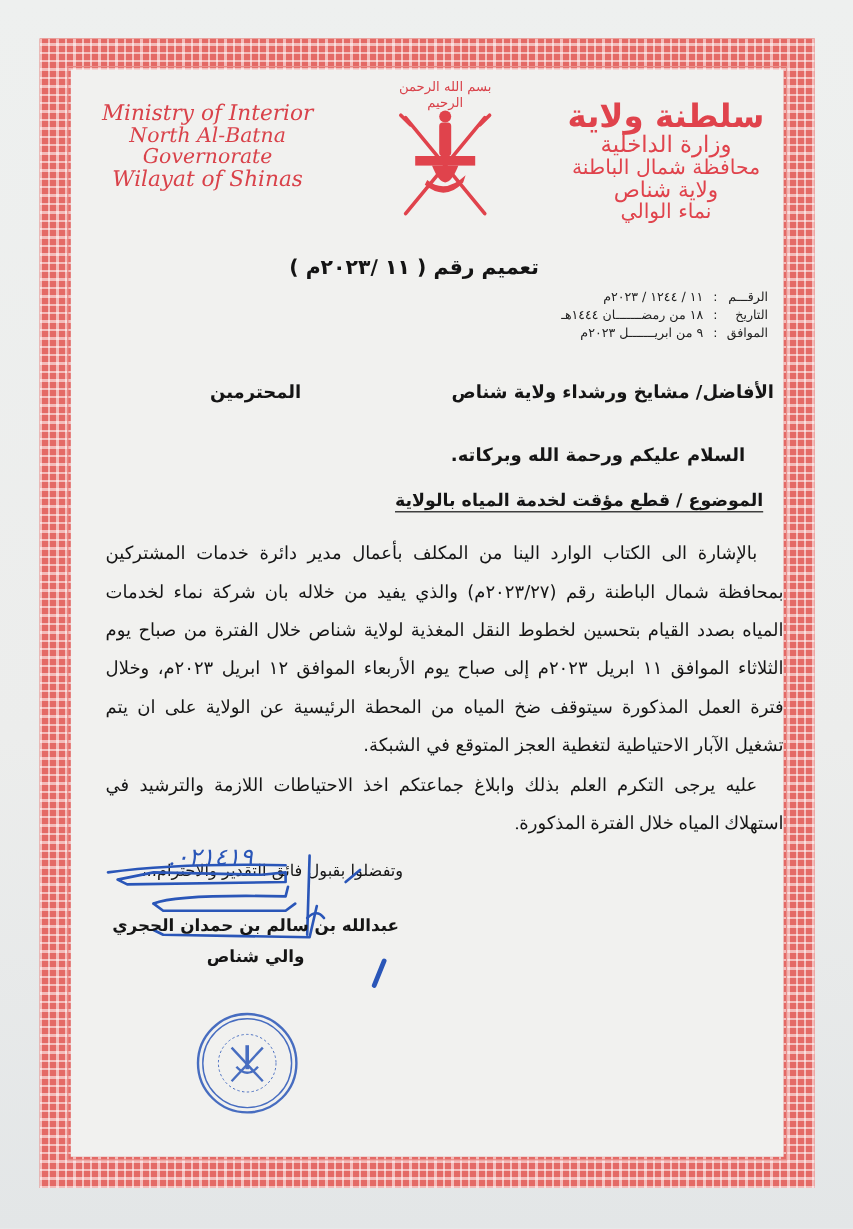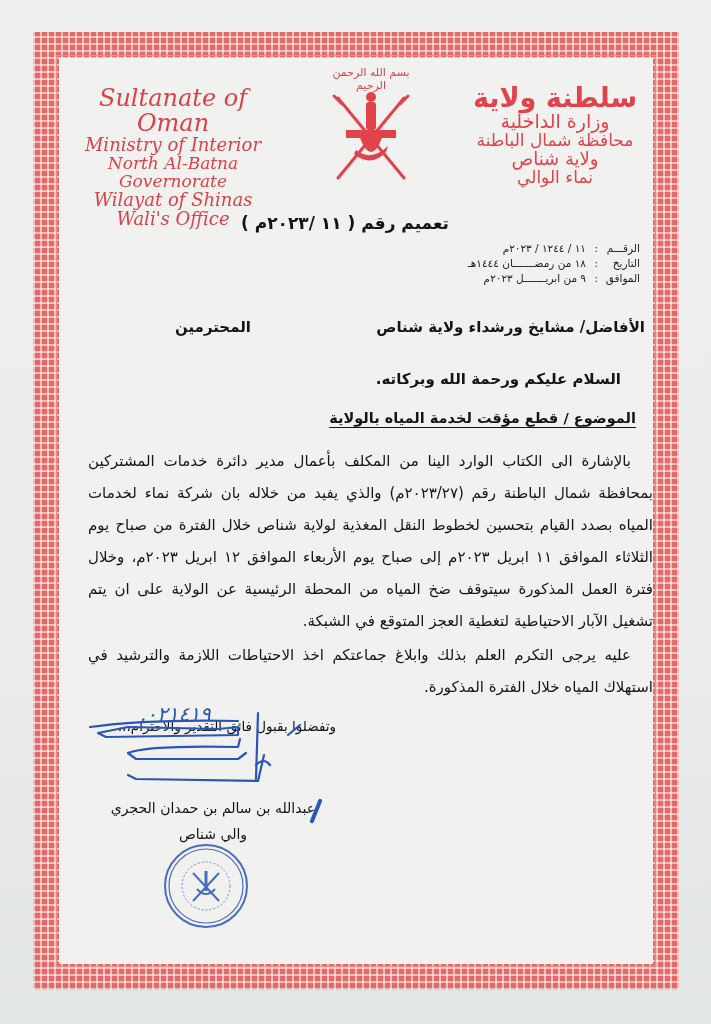--- a/index.html
+++ b/index.html
@@ -67,42 +67,40 @@
   .addressee .honor { position:absolute; left:0; top:0; }
   .greeting { position:absolute; right:90px; top:370px; direction:rtl; font-size:15px; font-weight:bold; color:#151515; }
   .subject { position:absolute; right:75px; top:410px; direction:rtl; font-size:14.5px; font-weight:bold; color:#151515; text-decoration:underline; text-underline-offset:4px; }
   .body-text {
     position:absolute; left:88px; top:445px; width:565px;
     direction:rtl; text-align:justify; text-align-last:right;
     font-size:15px; line-height:32px; color:#151515;
   }
   .body-text p { margin:0; }
   .body-text .p1 { text-indent:22px; }
-  .body-text .p2 { text-indent:22px; margin-top:2px; }
+  .body-text .p2 { text-indent:22px; margin-top:2px;font-family:Liberation Serif, serif; }
   .closing { position:absolute; right:375px; top:718px; direction:rtl; font-size:13.5px; color:#151515; white-space:nowrap; }
-  .signer { position:absolute; left:88px; top:795px; width:250px; text-align:center; direction:rtl; font-size:14px; font-weight:normal; color:#151515; line-height:26px; }
+  .signer { position:absolute; left:88px; top:759px; width:250px; text-align:center; direction:rtl; font-size:14px; font-weight:bold; color:#151515; line-height:26px; }
   .signature { position:absolute; left:88px; top:705px; width:260px; height:80px; }
   .handnum { position:absolute; left:140px; top:702px; font-size:20px; color:#2a56b8; font-family:"DejaVu Serif", serif; font-style:italic; letter-spacing:2px; direction:rtl; }
   .slash-mark { position:absolute; left:314px; top:798px; width:4px; height:26px; background:#2a56b8; transform:rotate(22deg); border-radius:2px; }
   .stamp { position:absolute; left:163px; top:843px; width:86px; height:86px; }
 </style>
 </head>
 <body>
 
 <div class="paper">
   <div class="frame">
     <div class="frame-inner-line"></div>
   </div>
 
   <div class="en-head">
-    <div class="l1">Sultanate of Oman</div>
     <div class="l2">Ministry of Interior</div>
     <div class="l3">North Al-Batna Governorate</div>
     <div class="l4">Wilayat of Shinas</div>
-    <div class="l5">Wali's Office</div>
   </div>
 
   <div class="emblem">
     <div class="basmala">بسم الله الرحمن الرحيم</div>
     <svg width="110" height="120" viewBox="0 0 110 120" style="position:absolute;left:0;top:0;">
       <g stroke="#e0434c" fill="none" stroke-width="3" stroke-linecap="round">
         <path d="M22 32 L88 112"></path>
         <path d="M88 32 L22 112"></path>
         <path d="M18 30 L26 38"></path>
         <path d="M92 30 L84 38"></path>

